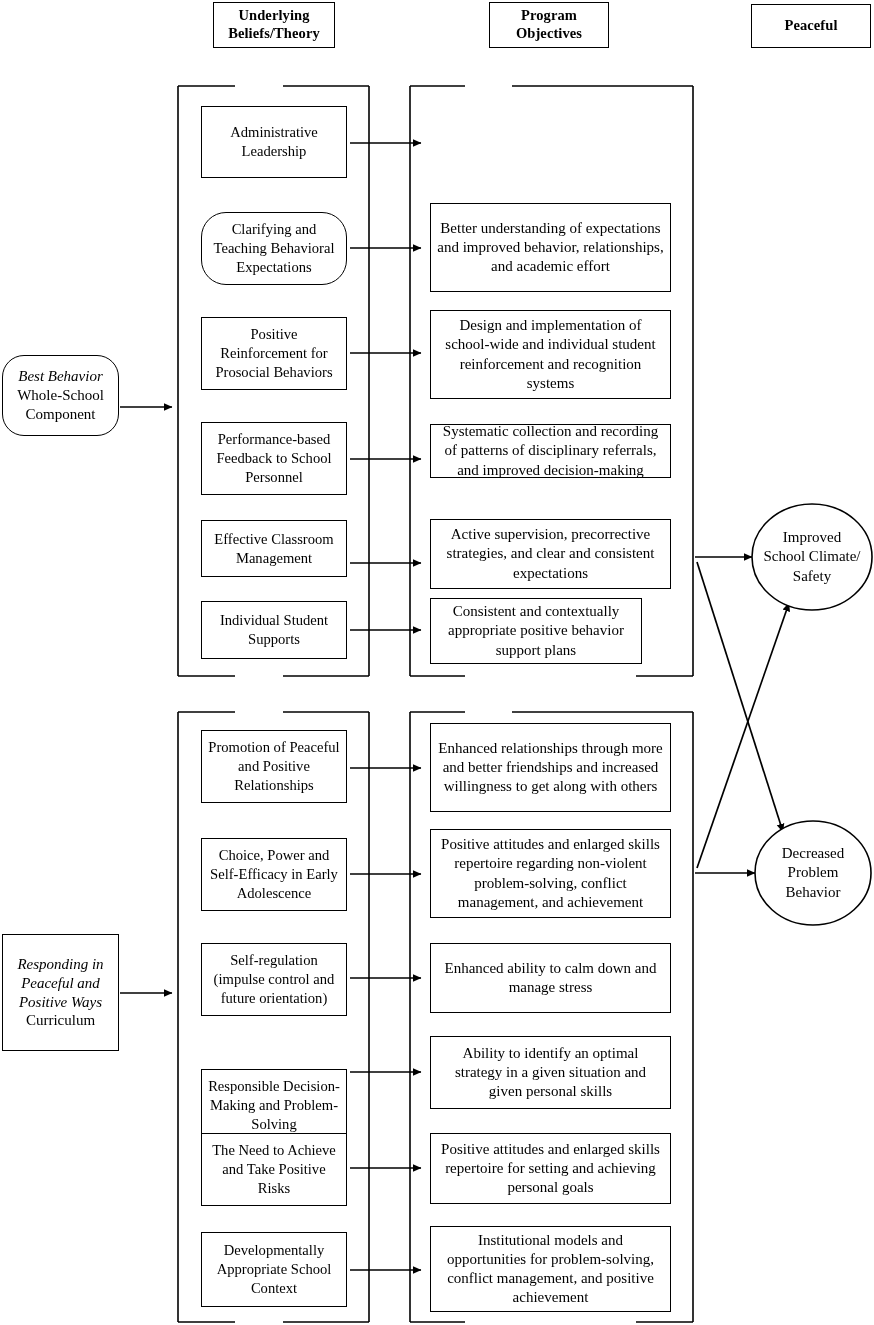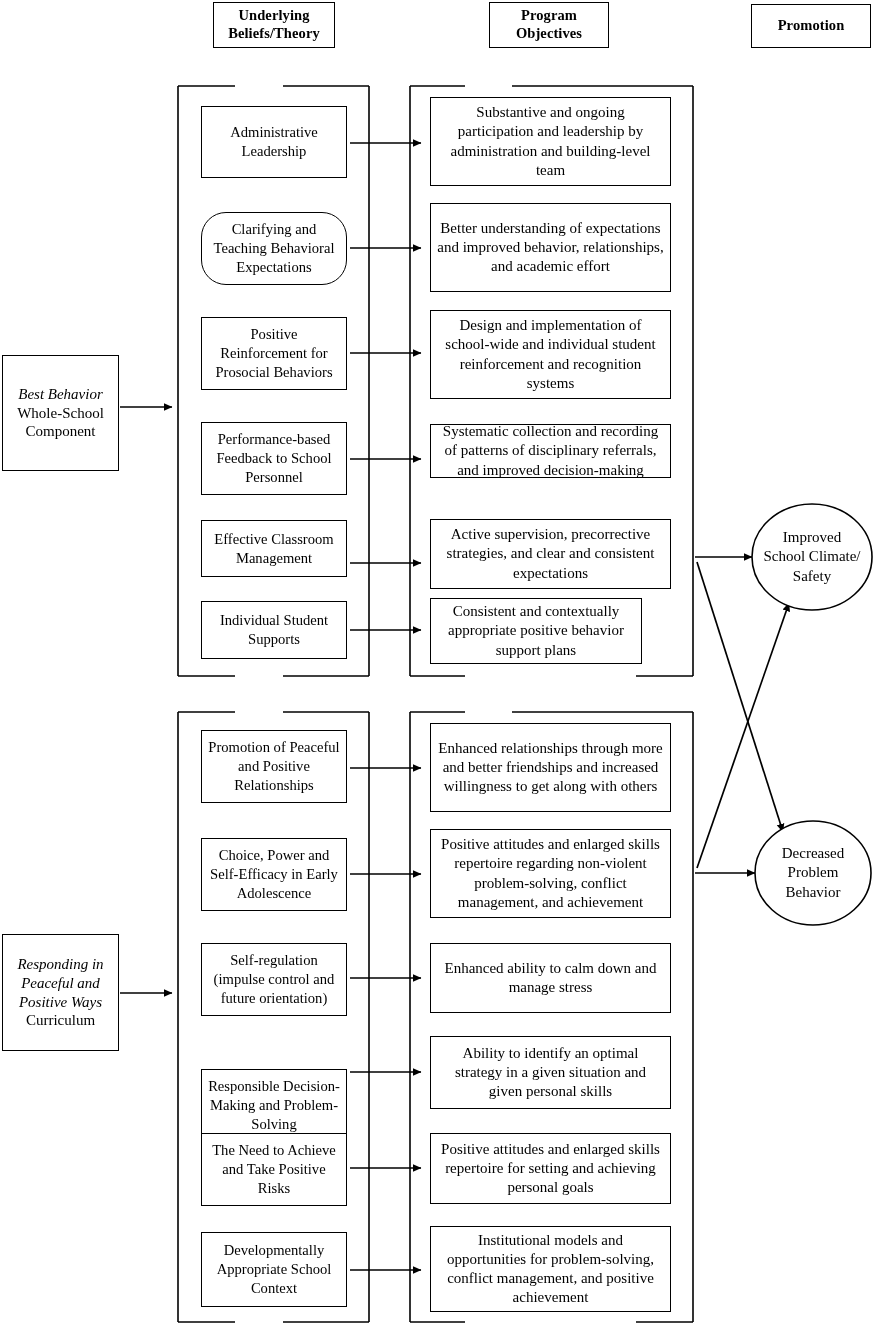--- a/index.html
+++ b/index.html
@@ -154,24 +154,24 @@
     <span>Underlying</span>
     <span>Beliefs/Theory</span>
   </div>
 
   <div class="node hdr" style="left:489px; top:2px; width:120px; height:46px; flex-direction:column;">
     <span>Program</span>
     <span>Objectives</span>
   </div>
 
   <div class="node hdr" style="left:751px; top:4px; width:120px; height:44px;">
-    <span>Promotion</span>
-  </div>
-
-  <div class="node src-box" style="left:2px; top:355px; width:117px; height:116px; flex-direction:column;">
+    <span>Peaceful</span>
+  </div>
+
+  <div class="node src-box" style="left:2px; top:355px; width:117px; height:81px; flex-direction:column;border-radius:22px;">
     <em>Best Behavior</em>
     <span>Whole-School Component</span>
   </div>
 
   <div class="node src-box" style="left:2px; top:934px; width:117px; height:117px; flex-direction:column;">
 
     <em>Responding in Peaceful and Positive Ways</em>
     <span>Curriculum</span>
   </div>
 
@@ -187,23 +187,20 @@
   <div class="node belief" style="left:201px; top:422px; width:146px; height:73px;">
     <span>Performance-based Feedback to School Personnel</span>
   </div>
   <div class="node belief" style="left:201px; top:520px; width:146px; height:57px;">
     <span>Effective Classroom Management</span>
   </div>
   <div class="node belief" style="left:201px; top:601px; width:146px; height:58px;">
     <span>Individual Student Supports</span>
   </div>
 
-  <div class="node objective" style="left:430px; top:97px; width:241px; height:89px;">
-    <span>Substantive and ongoing participation and leadership by administration and building-level team</span>
-  </div>
   <div class="node objective" style="left:430px; top:203px; width:241px; height:89px;">
     <span>Better understanding of expectations and improved behavior, relationships, and academic effort</span>
   </div>
   <div class="node objective" style="left:430px; top:310px; width:241px; height:89px;">
     <span>Design and implementation of school-wide and individual student reinforcement and recognition systems</span>
   </div>
   <div class="node objective" style="left:430px; top:424px; width:241px; height:54px;">
     <span>Systematic collection and recording of patterns of disciplinary referrals, and improved decision-making</span>
   </div>
   <div class="node objective" style="left:430px; top:519px; width:241px; height:70px;">

